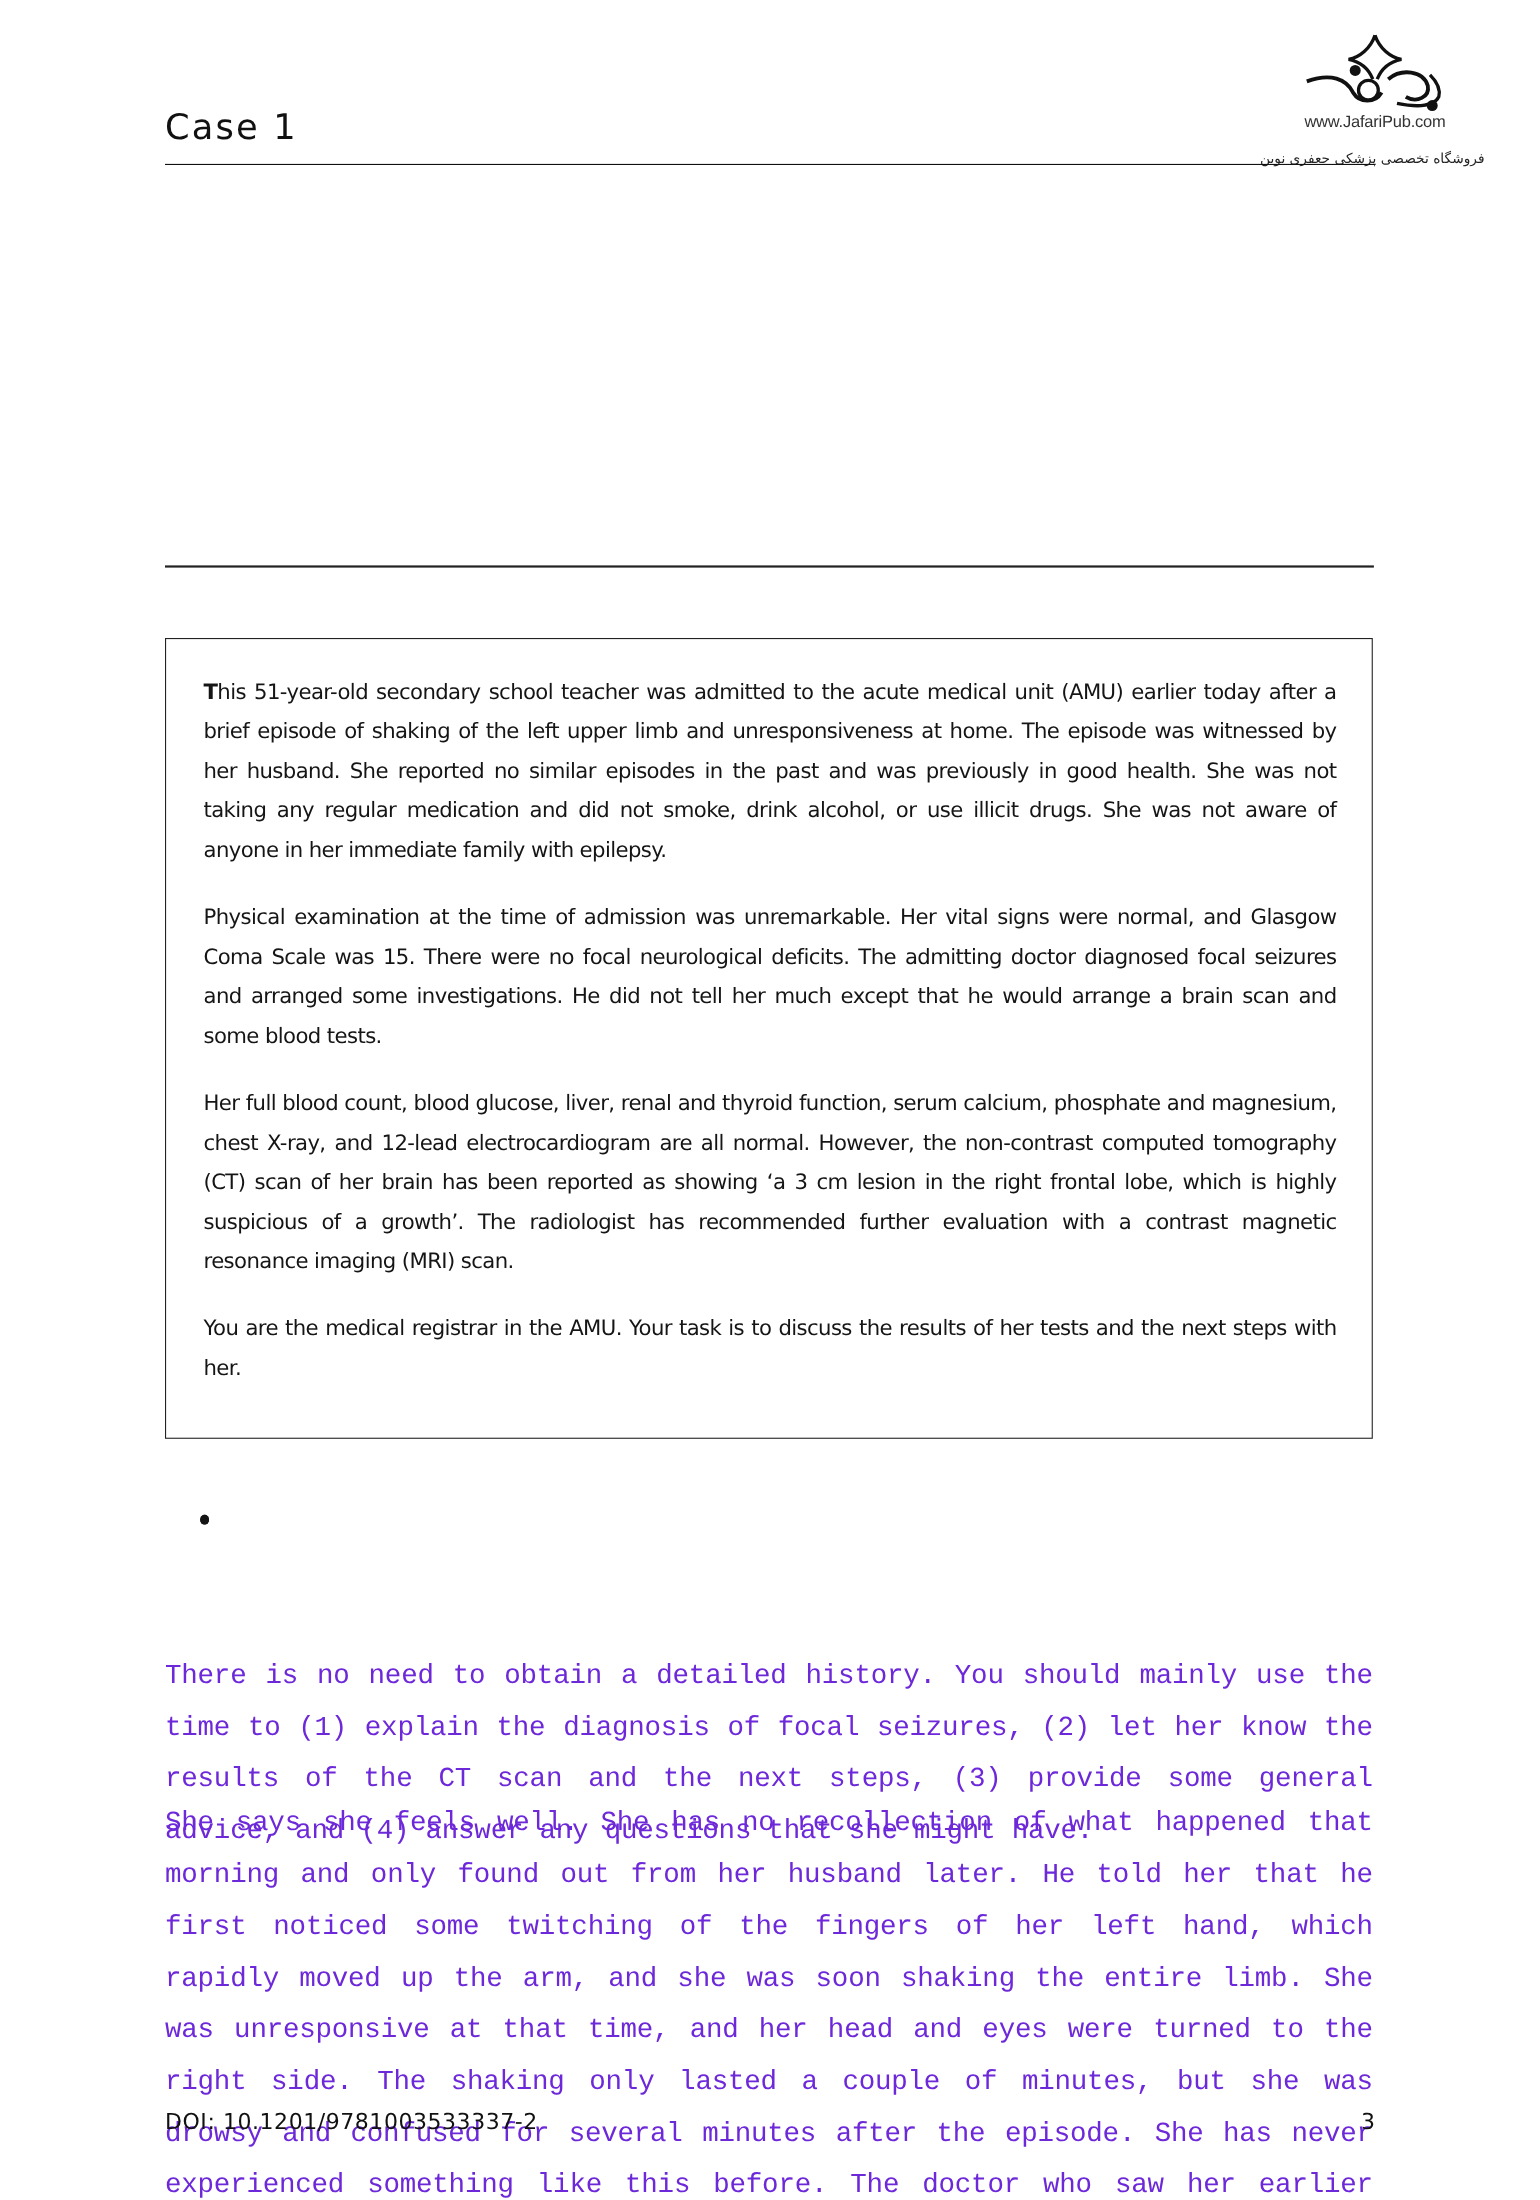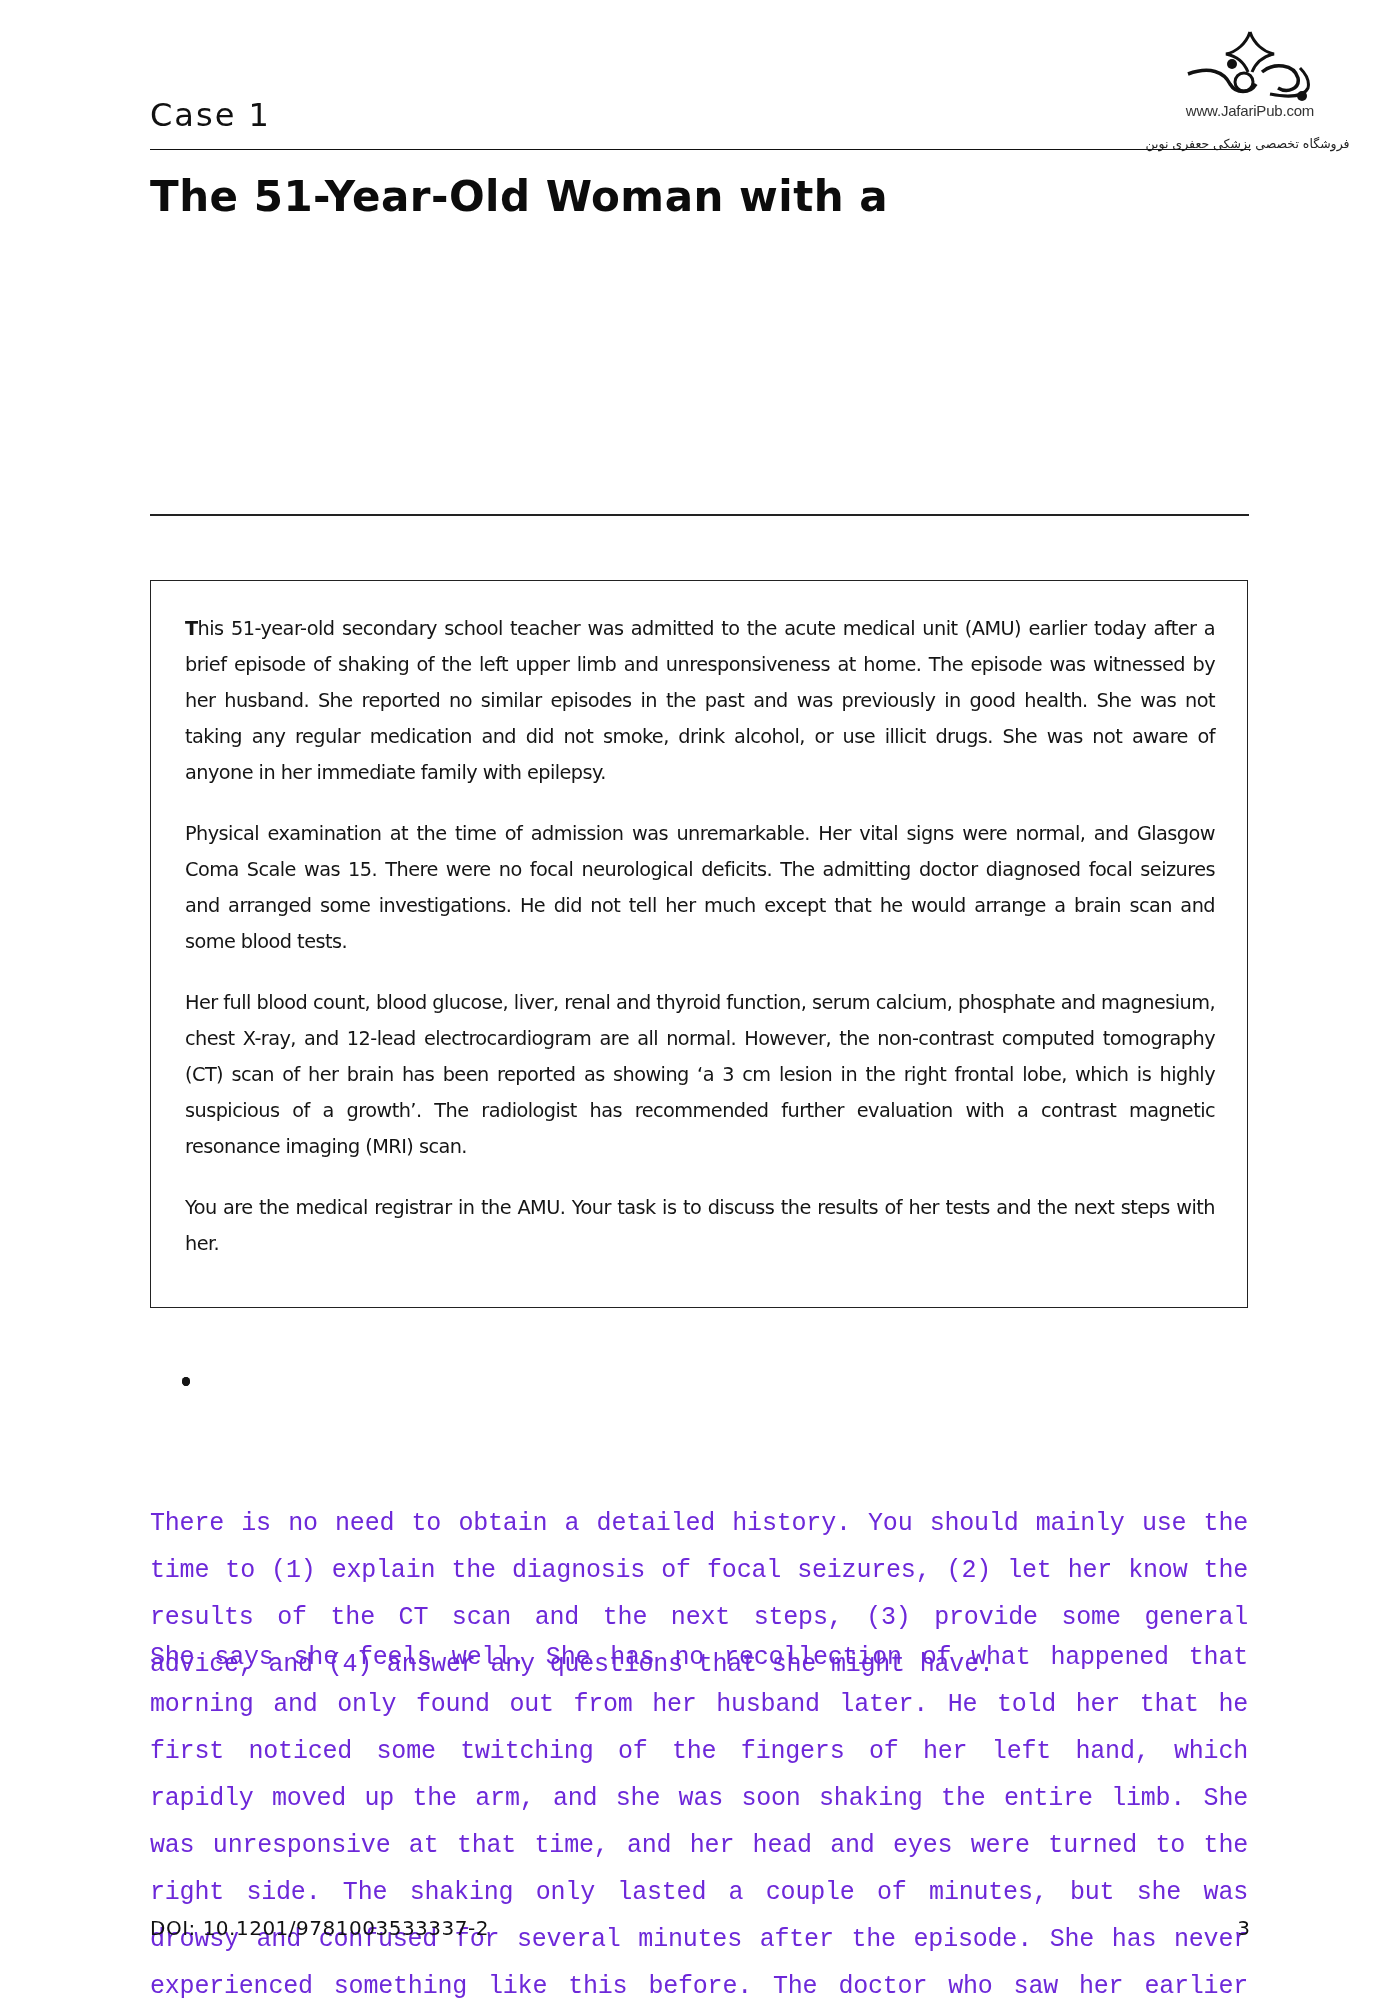--- a/index.html
+++ b/index.html
@@ -55,21 +55,20 @@
     <circle cx="132" cy="68" r="5" fill="#111"></circle>
   </svg>
   <div class="logo-url">www.JafariPub.com</div>
 </div>
 <div class="abs logo-fa">فروشگاه تخصصی پزشکی جعفری نوین</div>
 
 <div class="abs case-label">Case 1</div>
 <div class="abs rule-top"></div>
 
 <h1 class="abs title">
-  <span style="display:block">The 51-Year-Old Woman with a</span>
 </h1>
 
 <div class="abs rule-mid"></div>
 
 <div class="abs case-box">
   <p class="box-para" style="top: 30px;"><span class="lead">T</span><span>his 51-year-old secondary school teacher was admitted to the acute medical unit (AMU) earlier today after a brief episode of shaking of the left upper limb and unresponsiveness at home. The episode was witnessed by her husband. She reported no similar episodes in the past and was previously in good health. She was not taking any regular medication and did not smoke, drink alcohol, or use illicit drugs. She was not aware of anyone in her immediate family with epilepsy.</span></p>
   <p class="box-para" style="top: 235px;">Physical examination at the time of admission was unremarkable. Her vital signs were normal, and Glasgow Coma Scale was 15. There were no focal neurological deficits. The admitting doctor diagnosed focal seizures and arranged some investigations. He did not tell her much except that he would arrange a brain scan and some blood tests.</p>
   <p class="box-para" style="top: 404px;">Her full blood count, blood glucose, liver, renal and thyroid function, serum calcium, phosphate and magnesium, chest X-ray, and 12-lead electrocardiogram are all normal. However, the non-contrast computed tomography (CT) scan of her brain has been reported as showing ‘a 3 cm lesion in the right frontal lobe, which is highly suspicious of a growth’. The radiologist has recommended further evaluation with a contrast magnetic resonance imaging (MRI) scan.</p>
   <p class="box-para" style="top: 609px;">You are the medical registrar in the AMU. Your task is to discuss the results of her tests and the next steps with her.</p>
 </div>

